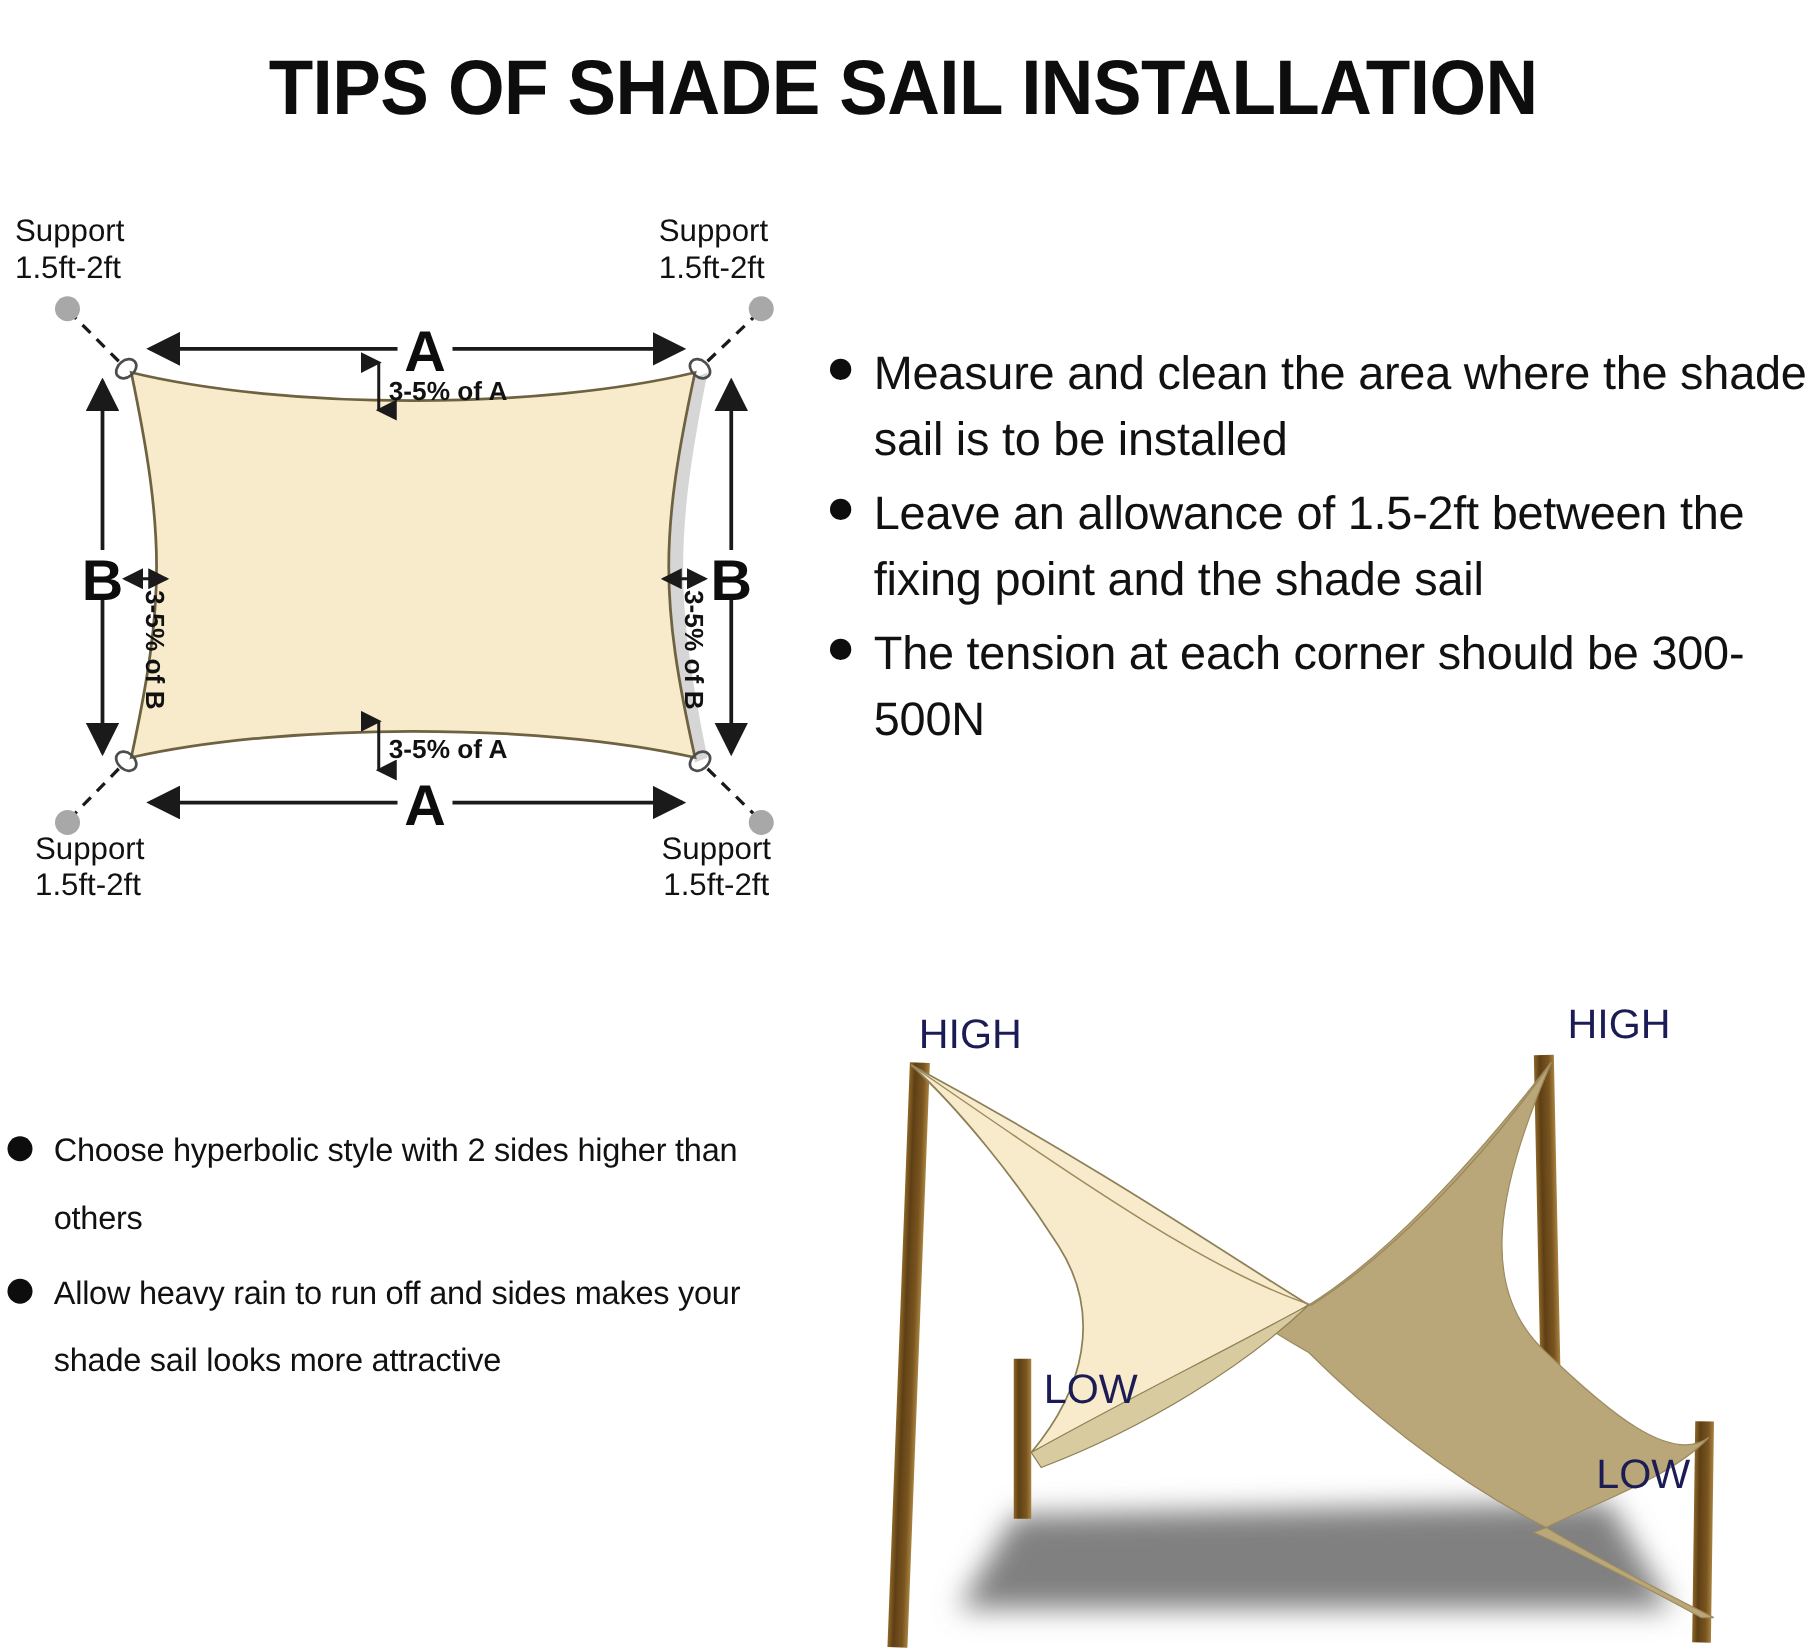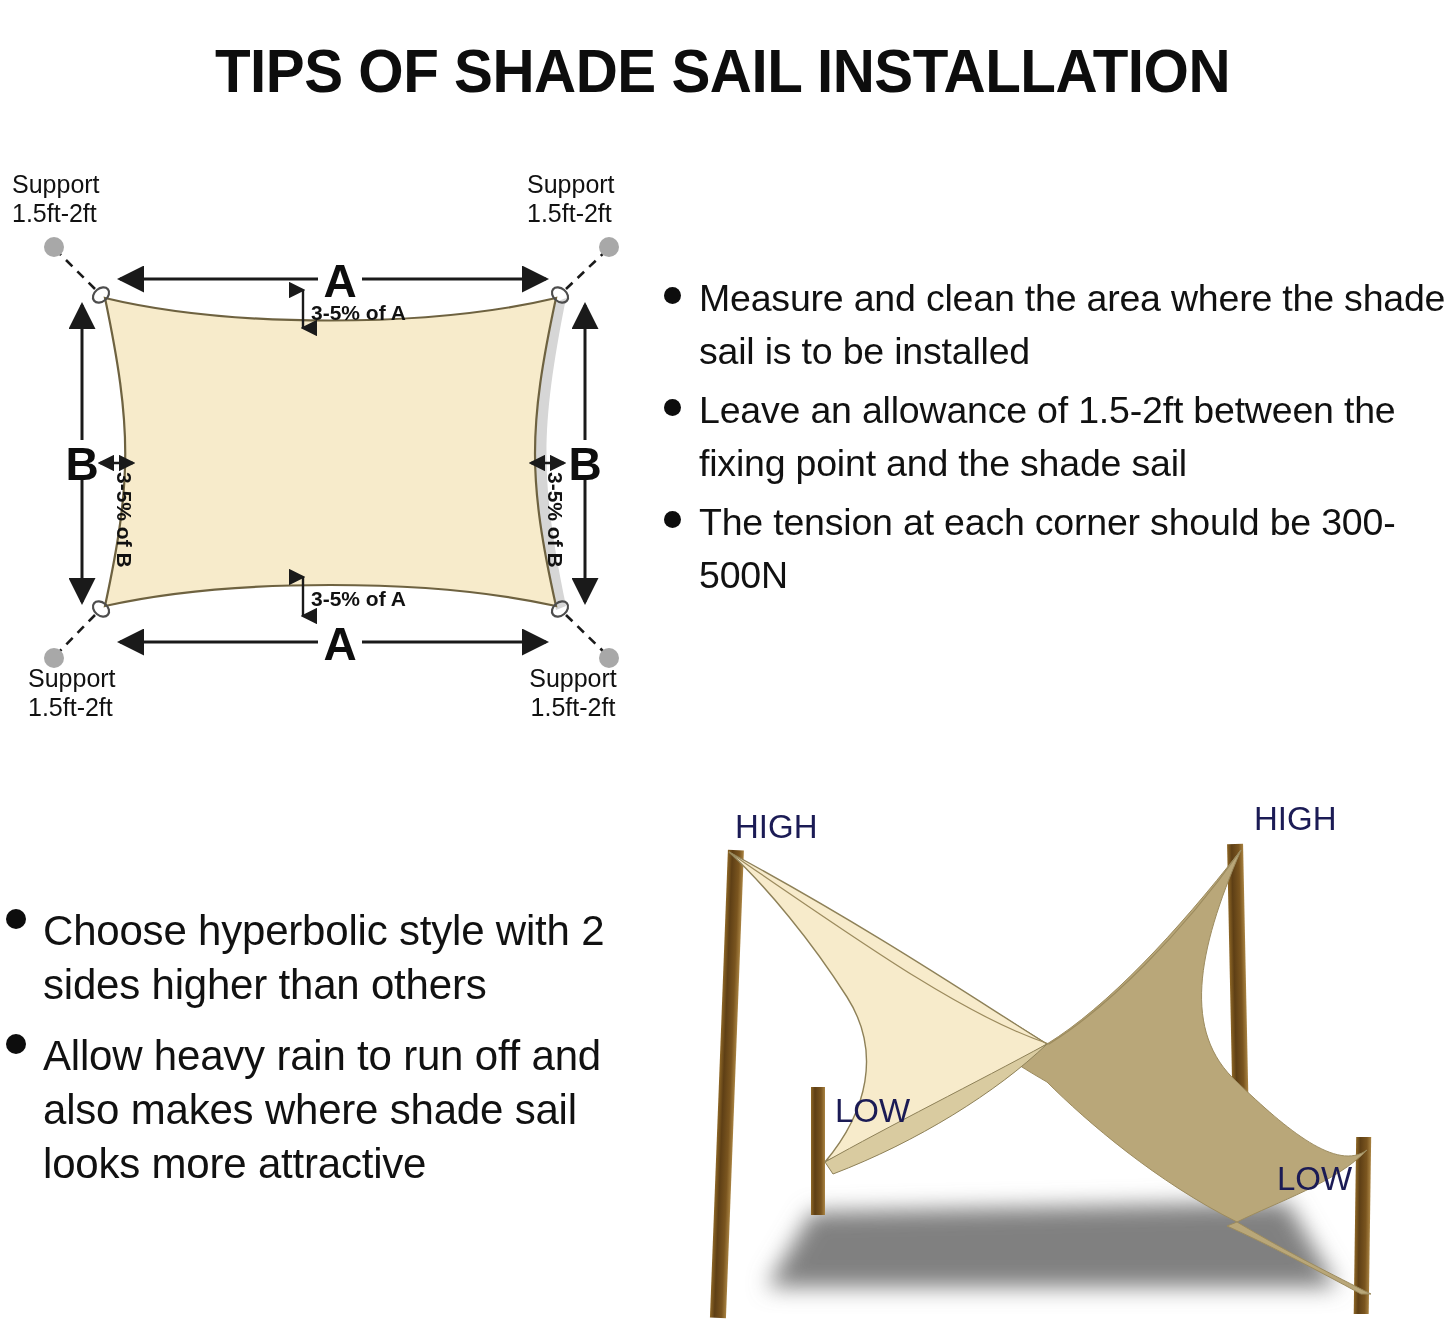--- a/index.html
+++ b/index.html
@@ -48,21 +48,21 @@
   }
   .bullet-text{
     font-size:37px;
     line-height:53px;
     color:#111111;
     letter-spacing:-0.2px;
   }
   #tips-list-right .bullet-dot{margin-right:18px;margin-left:14px;}
   #tips-list-right .bullet-text{font-size:37.5px;line-height:53px;}
   #tips-list-bottomleft .bullet-dot{margin-right:17px;margin-left:6px;width:20px;height:20px;margin-top:16px;}
-  #tips-list-bottomleft .bullet-text{font-size:42px;line-height:54px;margin-top:11px;}
+  #tips-list-bottomleft .bullet-text{font-size:26px;line-height:54px;}
 
   
   #hyper-diagram{left:637px;top:782px;width:790px;height:537px;}
   #hyper-diagram svg{display:block;}
 </style>
 </head>
 <body>
 
 <h1 id="page-title">TIPS OF SHADE SAIL INSTALLATION</h1>
 
@@ -177,21 +177,21 @@
   </div>
 </div>
 
 <div class="abs" id="tips-list-bottomleft">
   <div class="bullet-row">
     <div class="bullet-dot"></div>
     <div class="bullet-text">Choose hyperbolic style with 2 sides higher than others</div>
   </div>
   <div class="bullet-row">
     <div class="bullet-dot"></div>
-    <div class="bullet-text">Allow heavy rain to run off and also makes where shade sail looks more attractive</div>
+    <div class="bullet-text">Allow heavy rain to run off and sides makes your shade sail looks more attractive</div>
   </div>
 </div>
 
 <div class="abs" id="hyper-diagram">
   <svg width="790" height="537" viewBox="0 0 790 537" xmlns="http://www.w3.org/2000/svg">
     <defs>
       <filter id="softShadow" x="-25%" y="-60%" width="150%" height="240%">
         <feGaussianBlur stdDeviation="11"></feGaussianBlur>
       </filter>
       <linearGradient id="postGrad" x1="0" y1="0" x2="1" y2="0">

